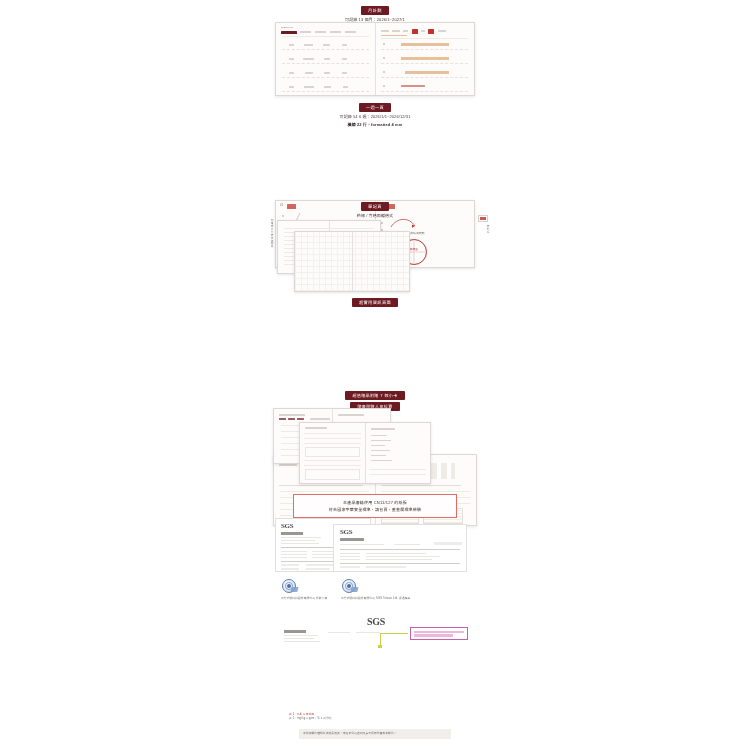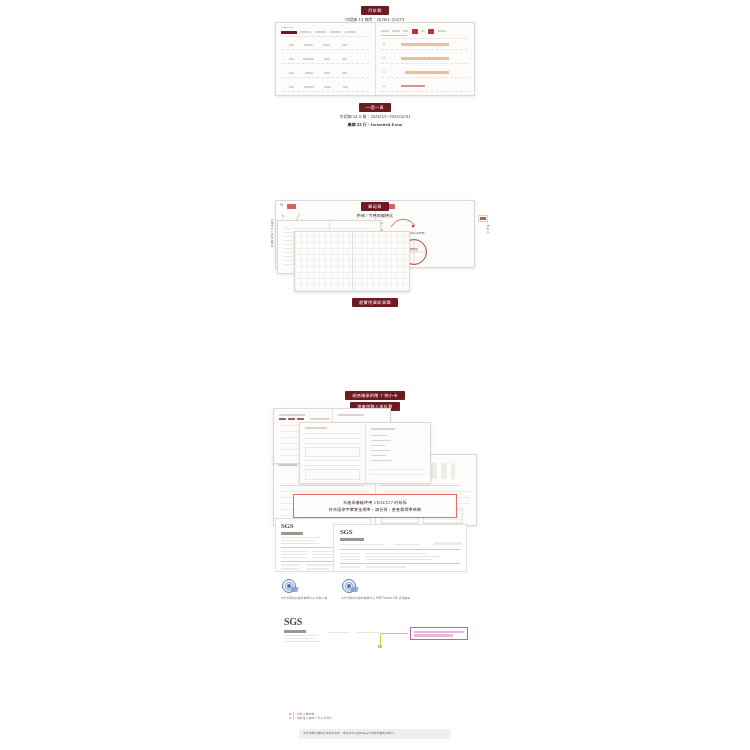--- a/index.html
+++ b/index.html
@@ -101,21 +101,21 @@
     padding: 3.5px 6px;
     text-align: center;
   }
   .notice div {
     font-size: 4px; color: #3c3032; line-height: 1.85; letter-spacing: .2px;
   }
 
   
   .sgs-logo {
     font-family: "Liberation Serif", "DejaVu Serif", serif;
-    font-weight: bold; color: #4b4b4b; letter-spacing: -0.3px;
+    font-weight: bold; color: #4b4b4b; letter-spacing: -0.3px; text-align: center;
   }
   .doc {
     position: relative;
     background: #ffffff;
     border: 1px solid #e2e0dd;
   }
   .docline {
     position: absolute; height: 1px; background: #e9e7e4;
   }
   .docline.d { background: #cfccc9; }

